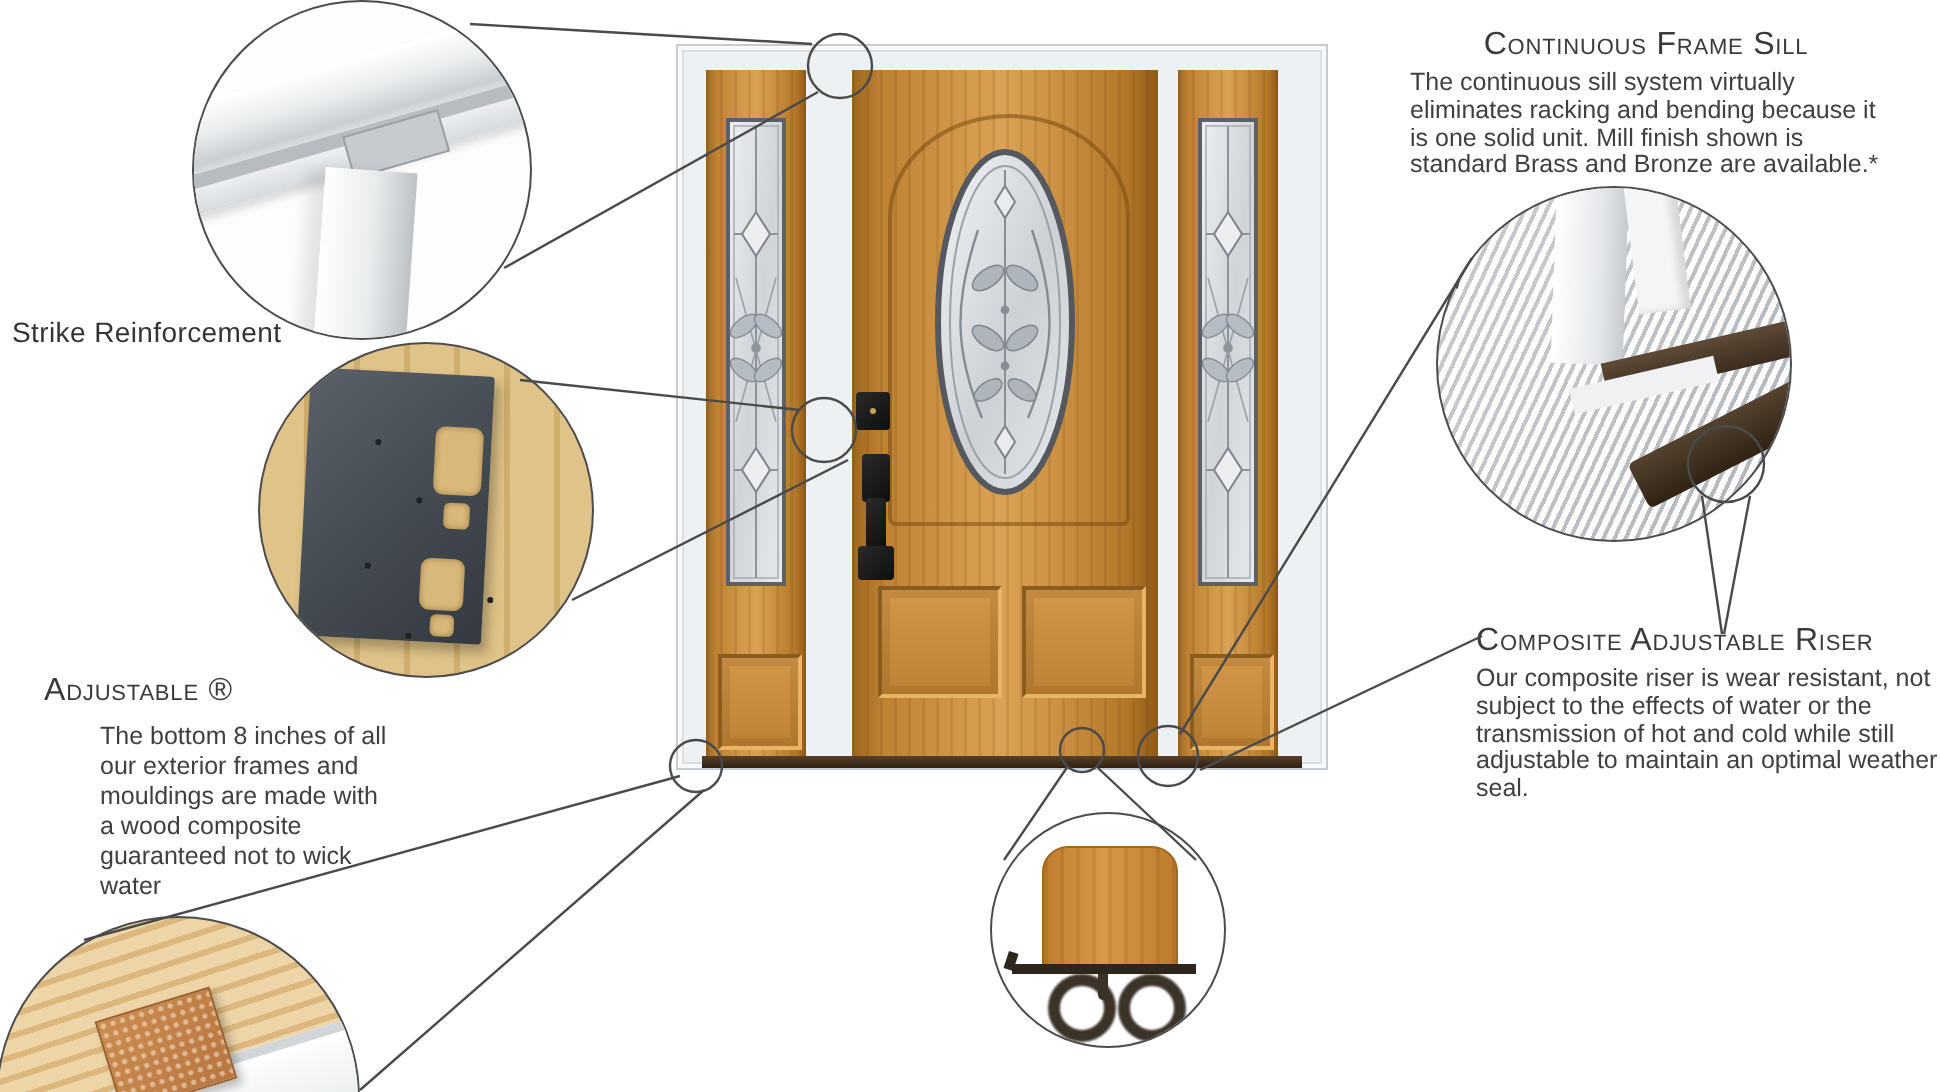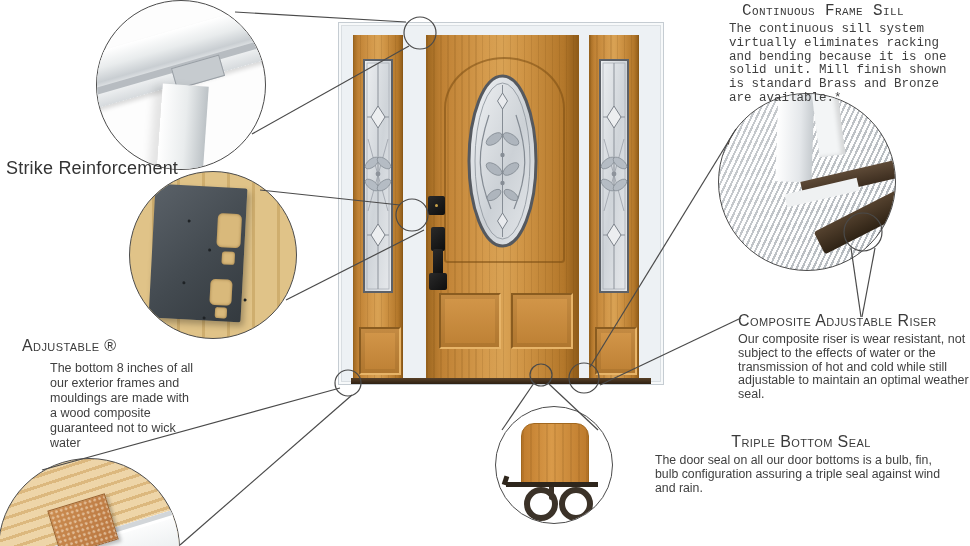--- a/index.html
+++ b/index.html
@@ -1,20 +1,20 @@
 <!DOCTYPE html>
 <html><head>
 <meta charset="utf-8">
 <style>
   html,body{margin:0;padding:0;background:#fff;}
   #canvas{position:relative;width:970px;height:546px;background:#ffffff;overflow:hidden;
           font-family:"Liberation Sans","DejaVu Sans",sans-serif;color:#3c3c3c;}
   .abs{position:absolute;}
   
-  .h-plain{font-size:18px;letter-spacing:.2px;color:#343434;}
+  .h-plain{font-size:14px;letter-spacing:.2px;color:#343434;}
   .h-sc{font-size:16px;font-variant:small-caps;letter-spacing:.4px;color:#3a3a3a;}
   .body{font-size:12.5px;line-height:1.14;color:#3f3f3f;}
   
   .unit{left:338px;top:22px;width:324px;height:361px;background:#edf1f4;
         border:1px solid #c5ccd2;box-shadow:inset 0 0 0 2px #f7f9fa, inset 0 0 0 3px #d9dee2;z-index:5;}
   .wood{background:
       repeating-linear-gradient(90deg, rgba(99,58,6,.13) 0 1.5px, rgba(255,255,255,0) 1.5px 7px),
       linear-gradient(90deg,#9c661f 0%,#bf8134 10%,#d49a4c 38%,#d9a254 50%,#cf9445 64%,#b3772a 90%,#8d5a18 100%);}
   .sidelight{top:12px;width:50px;height:343px;}
   .door{left:87px;top:12px;width:153px;height:343px;}
@@ -195,34 +195,30 @@
 
   <div class="abs" style="left:6px;top:158px;width:200px;z-index:20;">
     <div class="h-plain">Strike Reinforcement</div>
   </div>
 
   <div class="abs" style="left:22px;top:337px;width:210px;z-index:20;">
     <div class="h-sc">Adjustable ®</div>
     <div class="body" style="margin:6px 0 0 28px;width:148px;line-height:15px;">The bottom 8 inches of all our exterior frames and mouldings are made with a wood composite guaranteed not to wick water</div>
   </div>
 
-  <div class="abs" style="left:705px;top:2px;width:236px;z-index:20;font-family:Liberation Mono, monospace;">
+  <div class="abs" style="left:705px;top:14px;width:236px;z-index:20;">
     <div class="h-sc" style="text-align:center;">Continuous Frame Sill</div>
-    <div class="body" style="margin-top:3px;width:236px;line-height:13.8px;margin-left:24px;">The continuous sill system virtually eliminates racking and bending because it is one solid unit.  Mill finish shown is standard Brass and Bronze are available.*</div>
+    <div class="body" style="margin-top:3px;width:236px;line-height:13.8px;">The continuous sill system virtually eliminates racking and bending because it is one solid unit.  Mill finish shown is standard Brass and Bronze are available.*</div>
   </div>
 
   <div class="abs" style="left:738px;top:312px;width:236px;z-index:20;">
     <div class="h-sc">Composite Adjustable Riser</div>
     <div class="body" style="margin-top:3px;width:234px;line-height:13.8px;">Our composite riser is wear resistant, not subject to the effects of water or the transmission of hot and cold while still adjustable to maintain an optimal weather seal.</div>
   </div>
 
-  <div class="abs" style="left:655px;top:433px;width:292px;z-index:20;">
-    <div class="h-sc" style="text-align:center;">Triple Bottom Seal</div>
-    <div class="body" style="margin-top:2px;width:292px;font-size:12.3px;line-height:14px;">The door seal on all our door bottoms is a bulb, fin, bulb configuration assuring a triple seal against wind and rain.</div>
-  </div>
 
   <div class="abs circle c-corner">
     <div class="abs beam">
         <i></i>
       </div>
     <div class="abs jplate"></div>
     <div class="abs post"></div>
   </div>
 
   <div class="abs circle c-strike">

